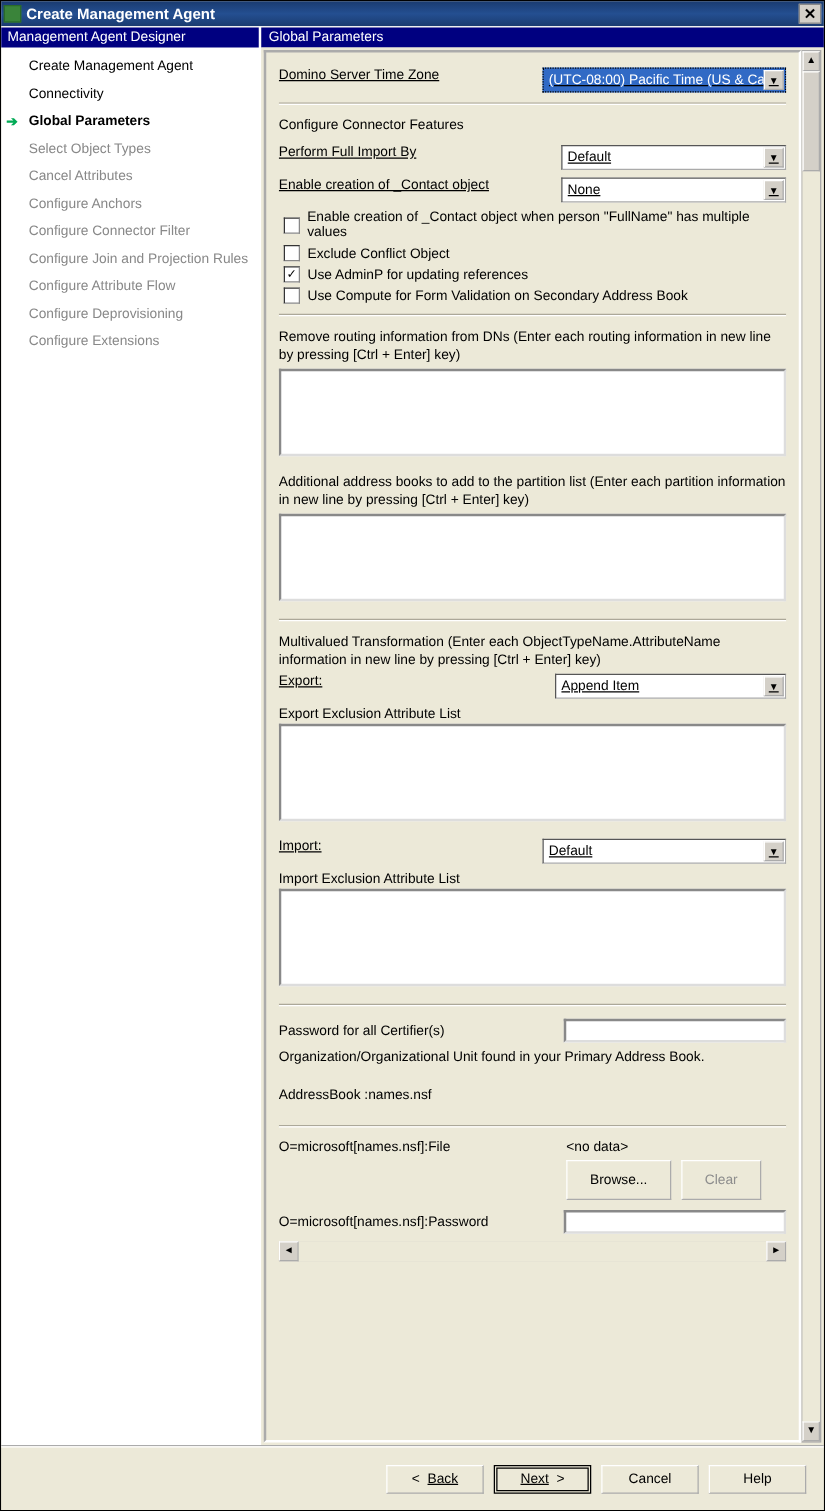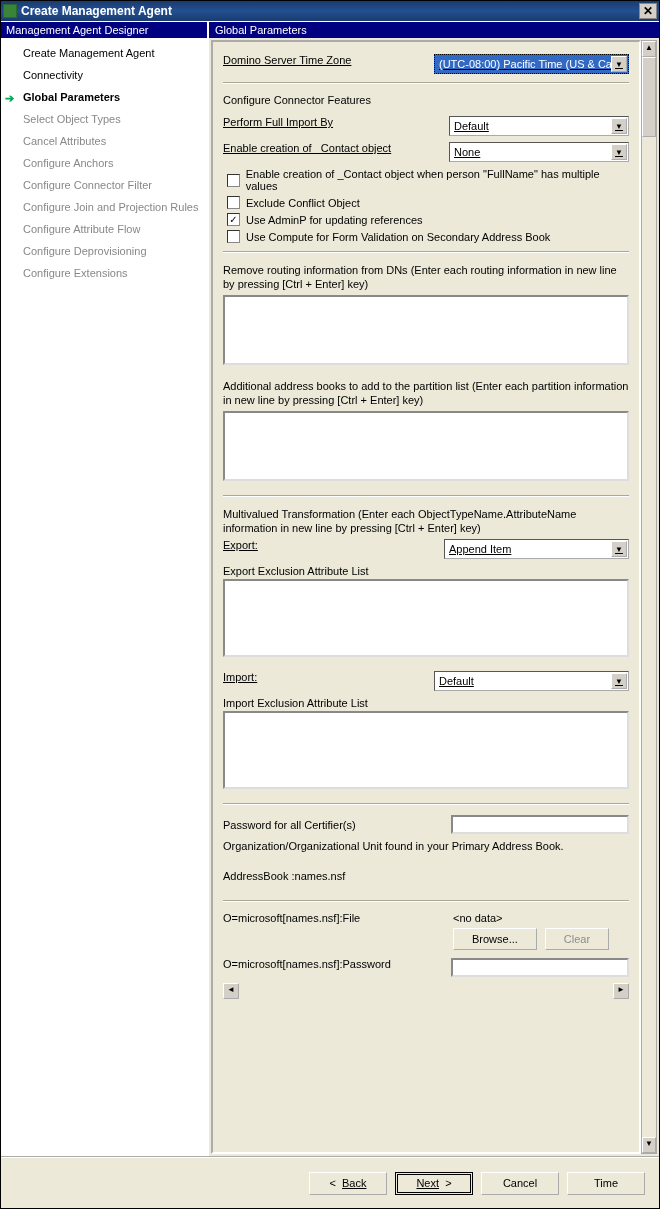--- a/index.html
+++ b/index.html
@@ -45,24 +45,24 @@
   .section-title { margin:4px 0 10px 0; color:#000; }
   .cb-row { display:flex; align-items:center; gap:6px; margin:4px 4px; }
   .cb { width:13px; height:13px; border:1px inset #888; background:#fff; display:inline-flex; align-items:center; justify-content:center; font-size:10px; line-height:1; color:#000;}
   .textarea { width:100%; height:70px; background:#fff; border:2px inset #ddd; margin-top:2px; margin-bottom:14px; }
   .help-text { margin-bottom:4px; line-height:14px;}
   .input { height:19px; background:#fff; border:2px inset #ddd; }
   .password-row { display:flex; align-items:center; gap:10px; }
   .password-row .label2 { width:220px;}
   .password-row .input { width:180px;}
 
-  .file-row { display:flex; align-items:flex-start; margin:6px 0; gap:10px;}
+  .file-row { display:flex; align-items:center; margin:6px 0; gap:10px;}
   .file-row .flabel { width:220px;}
   .file-row .fval { width:110px; color:#000;}
-  .btn-inline { height:22px; padding:0 18px; background:#ece9d8; border:1px outset #fff; font-size:11px; cursor:default;}
+  .btn-inline { height:32px; padding:0 18px; background:#ece9d8; border:1px outset #fff; font-size:11px; cursor:default;}
   .btn-inline.disabled { color:#8d8d8d;}
   .btn-row { display:flex; gap:8px; justify-content:flex-start; padding-left:230px; margin-top:-2px; margin-bottom:8px;}
 
   .footer { height:52px; border-top:2px groove #fff; display:flex; align-items:center; justify-content:flex-end; padding:0 14px; gap:8px; background:#ece9d8;}
   .footer-btn { width:78px; height:23px; background:#ece9d8; border:1px outset #fff; font-size:11px; display:flex; align-items:center; justify-content:center; cursor:default;}
   .footer-btn .u { text-decoration:underline; }
   .footer-btn.default { border:1px solid #000; outline:1px solid #000; outline-offset:-3px;}
 </style>
 </head>
 <body>
@@ -221,16 +221,16 @@
         </div>
       </div>
     </div>
 
   </div>
 
   <div class="footer">
     <div class="footer-btn">&lt;&nbsp;&nbsp;<span class="u">Back</span></div>
     <div class="footer-btn default"><span class="u">Next</span>&nbsp;&nbsp;&gt;</div>
     <div class="footer-btn">Cancel</div>
-    <div class="footer-btn">Time</div>
+    <div class="footer-btn">Help</div>
   </div>
 
 </div>
 
 </body></html>

